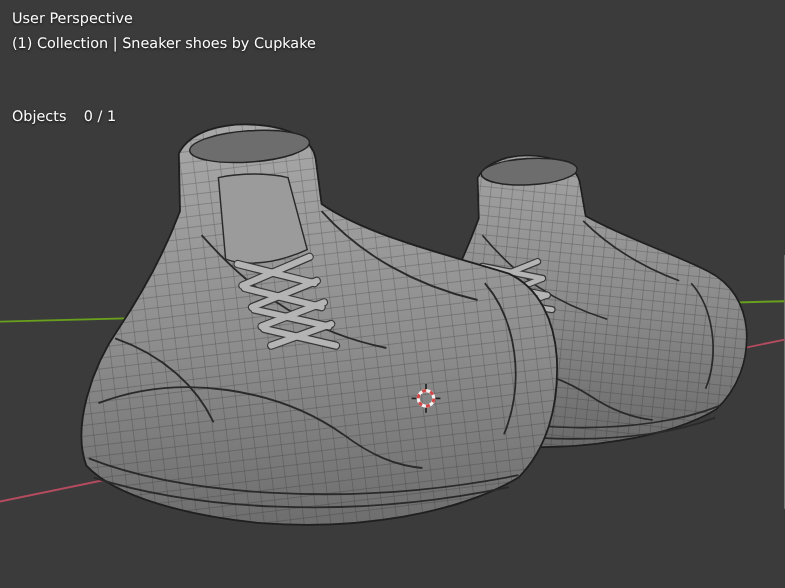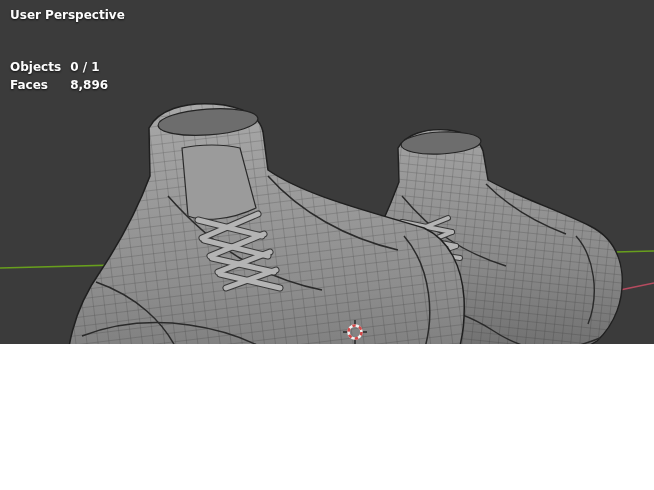--- a/index.html
+++ b/index.html
@@ -1,44 +1,43 @@
 <!DOCTYPE html>
 <html style="--background: #3b3b3b; --text: #fdfdfd; --axis_y_green: #689f1d; --axis_x_red: #b54b5f; --mesh_fill_light: #a6a6a6; --mesh_fill_dark: #747474; --wire: #232323; --outline: #1f1f1f; --cursor_red: #d24848; --cursor_white: #f2f2f2;"><head>
 <meta charset="utf-8">
 <style>
   html, body { margin: 0; padding: 0; }
   .viewport {
     position: relative;
     width: 654px;
-    height: 344px;
+    height: 490px;
     overflow: hidden;
     background: var(--background, #3b3b3b);
     font-family: "DejaVu Sans", sans-serif;
-    font-weight: bold;
   }
   .scene {
     position: absolute;
     inset: 0;
     width: 654px;
     height: 490px;
     display: block;
   }
   .overlay {
     position: absolute;
     left: 10px;
     color: var(--text, #fdfdfd);
     font-size: 12px;
     text-shadow: 0 1px 2px rgba(0,0,0,0.75);
     white-space: nowrap;
     pointer-events: none;
   }
   .view-label   { top: 8px; }
   .collection-label { top: 29px; }
   .stats { top: 58px; }
-  .stat-row { height: 18px; line-height: 18px; }
+  .stat-row { height: 18px; line-height: 18px; margin-top: 30px; }
   .stat-label { display: inline-block; width: 56px; }
   .stat-value { display: inline-block; }
 </style>
 </head>
 <body>
 
 <div class="viewport">
 
   <svg class="scene" viewBox="0 0 654 490" xmlns="http://www.w3.org/2000/svg">
     <defs>
@@ -142,25 +141,22 @@
         <line x1="361" y1="332" x2="367" y2="332"></line>
         <line x1="355" y1="320" x2="355" y2="326"></line>
         <line x1="355" y1="338" x2="355" y2="344"></line>
       </g>
       <circle cx="355" cy="332" r="6.5" fill="none" style="stroke: var(--cursor_white,#f2f2f2)" stroke-width="2.6"></circle>
       <circle cx="355" cy="332" r="6.5" fill="none" style="stroke: var(--cursor_red,#d24848)" stroke-width="2.6" stroke-dasharray="3.4 3.4"></circle>
     </g>
   </svg>
 
   <div class="overlay view-label">User Perspective</div>
+  <div class="overlay collection-label">(1) Collection | Sneaker shoes by Cupkake</div>
 
   <div class="overlay stats">
     <div class="stat-row">
       <span class="stat-label">Objects</span>
       <span class="stat-value">0 / 1</span>
     </div>
-    <div class="stat-row">
-      <span class="stat-label">Faces</span>
-      <span class="stat-value">8,896</span>
-    </div>
   </div>
 
 </div>
 
 </body></html>

